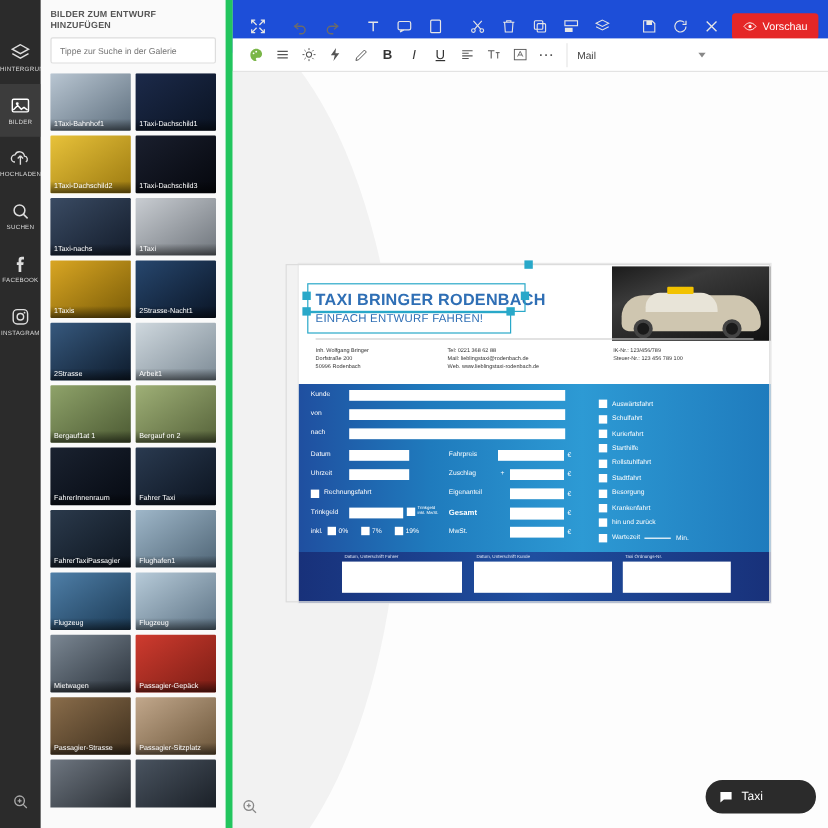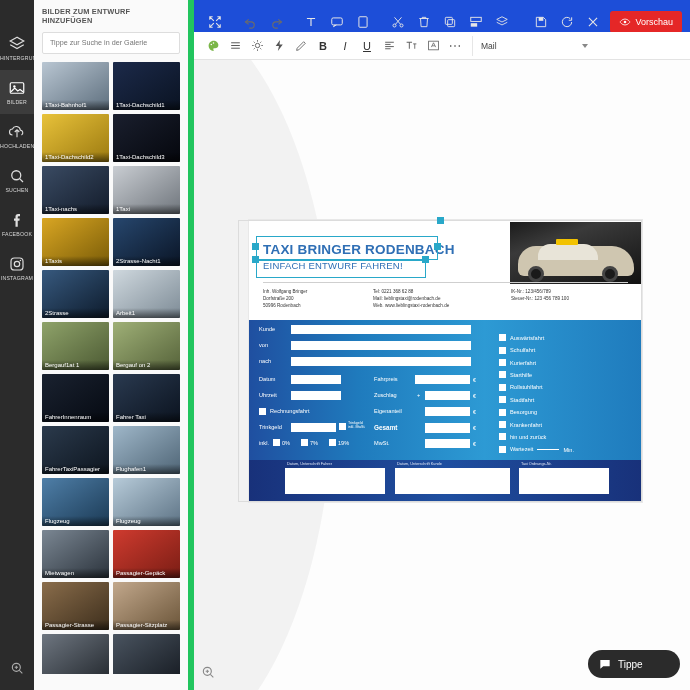--- a/index.html
+++ b/index.html
@@ -560,15 +560,15 @@
     <svg width="16" height="16" viewBox="0 0 24 24">
       <circle cx="11" cy="11" r="6" fill="none" stroke="#888" stroke-width="1.7"></circle>
       <path d="M15.5 15.5L20 20M8.5 11h5M11 8.5v5" stroke="#888" stroke-width="1.6"></path>
     </svg>
   </div>
 
   <div id="chat">
     <svg width="14" height="14" viewBox="0 0 24 24">
       <path d="M4 5h16v11H9l-5 4V5z" fill="#fff"></path>
     </svg>
-    <span>Tippe</span>
+    <span>Taxi</span>
   </div>
 </div>
 
 </body></html>

